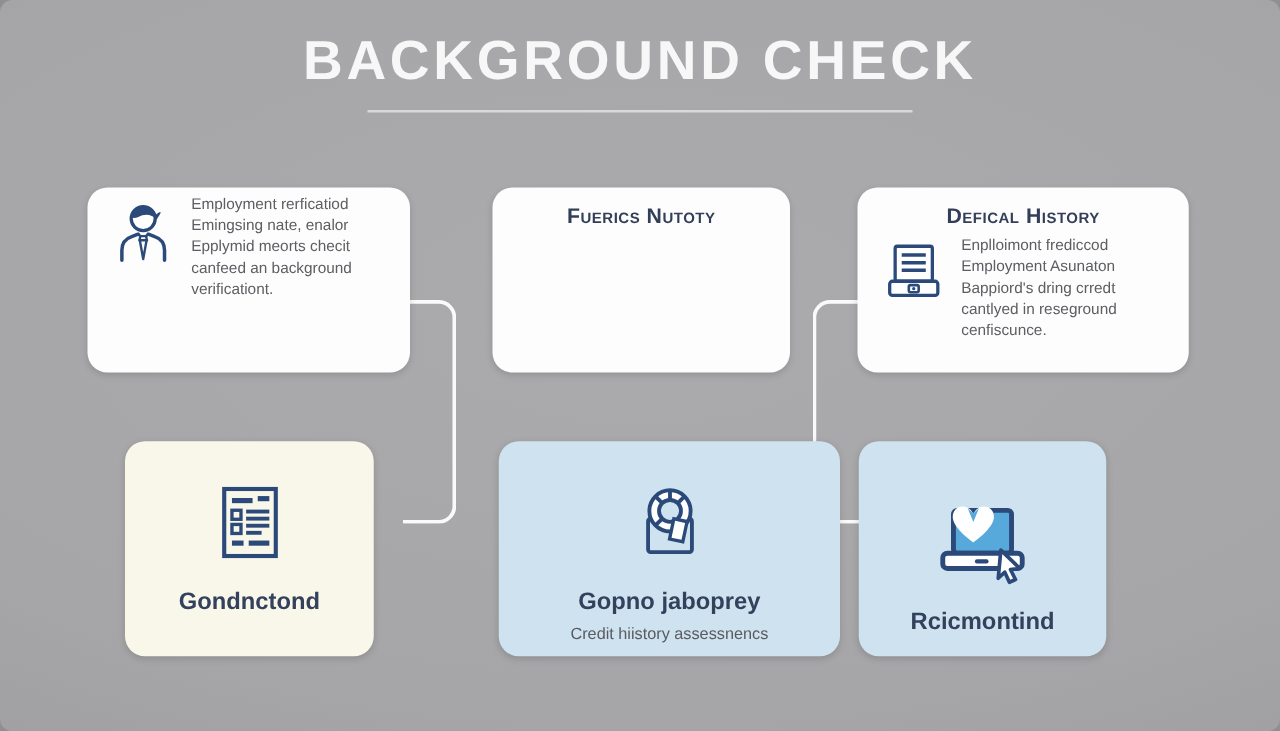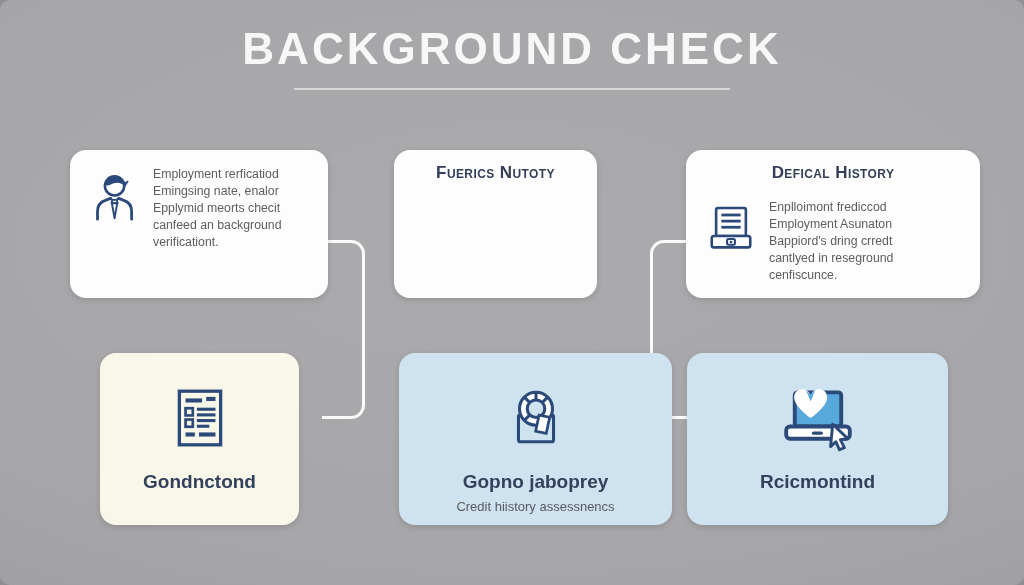--- a/index.html
+++ b/index.html
@@ -20,37 +20,37 @@
   }
   .connector{position:absolute;border:3px solid #fafafa;}
   .c1{left:322px;top:240px;width:40px;height:173px;border-left:none;border-radius:0 14px 14px 0;}
   .c2{left:650px;top:240px;width:36px;height:173px;border-right:none;border-radius:14px 0 0 14px;}
   .card{
     position:absolute;border-radius:16px;background:#fdfdfd;
     box-shadow:0 2px 6px rgba(0,0,0,.14);
   }
   .top{top:150px;height:148px;}
   .c-1{left:70px;width:258px;}
-  .c-2{left:394px;width:203px;}
-  .c-3{left:686px;width:294px;}
+  .c-2{left:394px;width:238px;}
+  .c-3{left:686px;width:265px;}
   .card-title{
     margin-top:13px;text-align:center;font-variant:small-caps;
     font-size:17px;font-weight:700;color:#333f58;letter-spacing:.4px;
   }
-  .card-row{display:flex;align-items:flex-start;margin-top:16px;padding:0 12px 0 14px;}
+  .card-row{display:flex;align-items:flex-start;margin-top:5px;padding:0 12px 0 14px;}
   .icon-box{flex:none;display:flex;justify-content:center;align-items:flex-start;}
   .top .icon-box{width:62px;padding-top:2px;}
   .card-body{
     flex:1;padding-left:7px;font-size:12.3px;line-height:1.38;color:#5c5e62;
     white-space:pre-line;
   }
   .bottom{top:353px;height:172px;display:flex;flex-direction:column;align-items:center;}
   .c-4{left:100px;width:199px;background:#f9f7ea;}
   .c-5{left:399px;width:273px;background:#cfe2ef;}
-  .c-6{left:687px;width:261px;background:#cfe2ef;}
+  .c-6{left:687px;width:198px;background:#cfe2ef;justify-content:center;}
   .bottom .icon-box{height:102px;align-items:center;margin-top:14px;}
   .b-title{font-size:19px;font-weight:700;color:#33415c;margin-top:2px;}
   .b-sub{font-size:13px;color:#595b60;margin-top:6px;}
   svg{display:block;}
 </style>
 </head>
 <body>
 
 <div class="stage">
 

